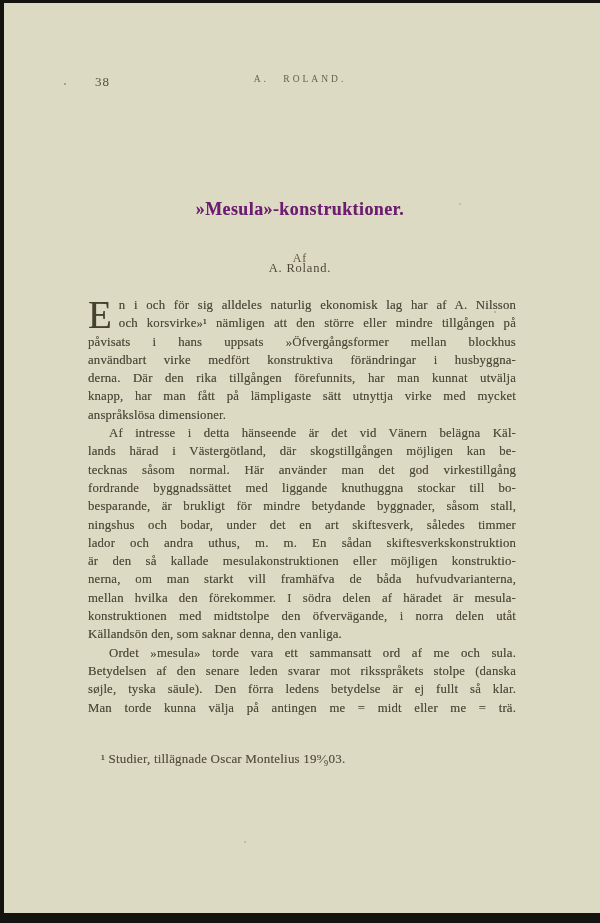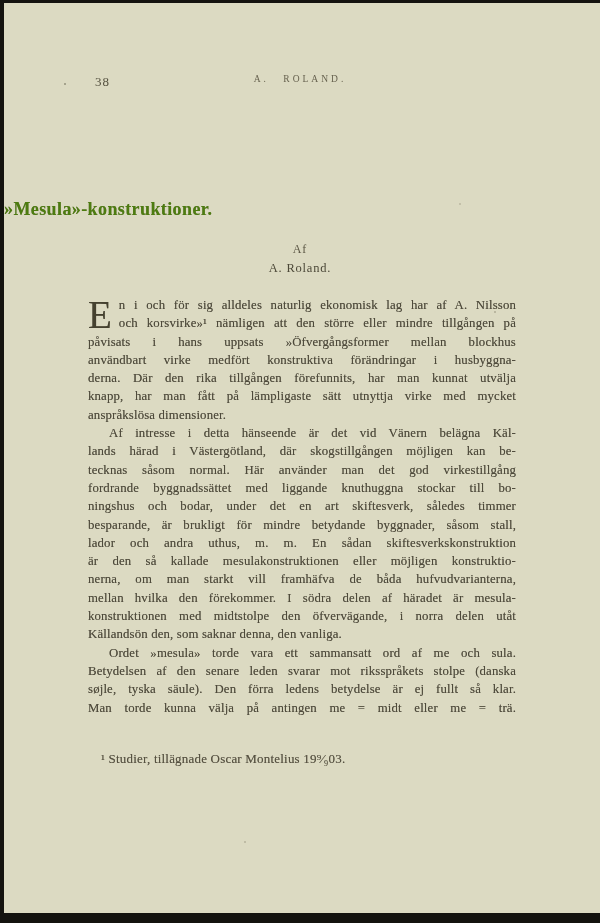--- a/index.html
+++ b/index.html
@@ -16,25 +16,25 @@
     background-color:#dcdac2;
   }
   
   .speck{position:absolute;width:2px;height:2px;border-radius:50%;background:rgba(90,85,65,.55);
     box-shadow: 430px 228px 0 rgba(90,85,65,.35), -111px 546px 0 rgba(90,85,65,.3),
                 180px 758px 0 rgba(90,85,65,.3), 395px 120px 0 rgba(90,85,65,.25);}
   .pagehead{position:absolute;top:71px;left:0;right:4px;height:16px;color:#5e5947;}
   .pagenum{position:absolute;left:91px;top:0;font-size:13px;letter-spacing:1px;color:#54503f;}
   .runhead{display:block;text-align:center;font-size:9.5px;letter-spacing:3px;word-spacing:9px;color:#67624f;}
   .title{
-    position:absolute;top:196px;left:0;right:4px;margin:0;
-    font-size:18px;font-weight:bold;letter-spacing:.4px;color:#4d7c0f;
+    position:absolute;top:196px;left:0;right:4px;margin:0;text-align:center;
+    font-size:18px;font-weight:bold;letter-spacing:.4px;color:#701a75;
     text-shadow:0 0 .5px rgba(64,60,47,.5);
   }
-  .af{position:absolute;top:239px;left:0;right:4px;text-align:center;font-size:12px;color:#5c5745;letter-spacing:1px;}
+  .af{position:absolute;top:248px;left:0;right:4px;text-align:center;font-size:12px;color:#5c5745;letter-spacing:1px;}
   .author{position:absolute;top:258px;left:0;right:4px;text-align:center;font-size:12.5px;color:#4c4838;letter-spacing:.8px;}
   .bodytext{
     position:absolute;left:84px;top:293px;width:428px;
     font-size:12.8px;line-height:18.3px;color:#4e4a3b;
     text-shadow:0 0 .4px rgba(70,66,52,.55);
   }
   .ln{text-align:justify;text-align-last:justify;letter-spacing:.15px;}
   .ln-last{text-align:left;text-align-last:left;}
   .indent{text-indent:21px;}
   .dropcap{
@@ -69,22 +69,22 @@
     <div class="ln">påvisats i hans uppsats »Öfvergångsformer mellan blockhus</div>
     <div class="ln">användbart virke medfört konstruktiva förändringar i husbyggna-</div>
     <div class="ln">derna.  Där den rika tillgången förefunnits, har man kunnat utvälja</div>
     <div class="ln">knapp, har man fått på lämpligaste sätt utnyttja virke med mycket</div>
     <div class="ln ln-last">anspråkslösa dimensioner.</div>
 
     <div class="ln indent">Af intresse i detta hänseende är det vid Vänern belägna Käl-</div>
     <div class="ln">lands härad i Västergötland, där skogstillgången möjligen kan be-</div>
     <div class="ln">tecknas såsom normal.  Här använder man det god virkestillgång</div>
     <div class="ln">fordrande byggnadssättet med liggande knuthuggna stockar till bo-</div>
+    <div class="ln">besparande, är brukligt för mindre betydande byggnader, såsom stall,</div>
     <div class="ln">ningshus och bodar, under det en art skiftesverk, således timmer</div>
-    <div class="ln">besparande, är brukligt för mindre betydande byggnader, såsom stall,</div>
     <div class="ln">lador och andra uthus, m. m.  En sådan skiftesverkskonstruktion</div>
     <div class="ln">är den så kallade mesulakonstruktionen eller möjligen konstruktio-</div>
     <div class="ln">nerna, om man starkt vill framhäfva de båda hufvudvarianterna,</div>
     <div class="ln">mellan hvilka den förekommer.  I södra delen af häradet är mesula-</div>
     <div class="ln">konstruktionen med midtstolpe den öfvervägande, i norra delen utåt</div>
     <div class="ln ln-last">Källandsön den, som saknar denna, den vanliga.</div>
 
     <div class="ln indent">Ordet »mesula» torde vara ett sammansatt ord af me och sula.</div>
     <div class="ln">Betydelsen af den senare leden svarar mot riksspråkets stolpe (danska</div>
     <div class="ln">søjle, tyska säule).  Den förra ledens betydelse är ej fullt så klar.</div>

